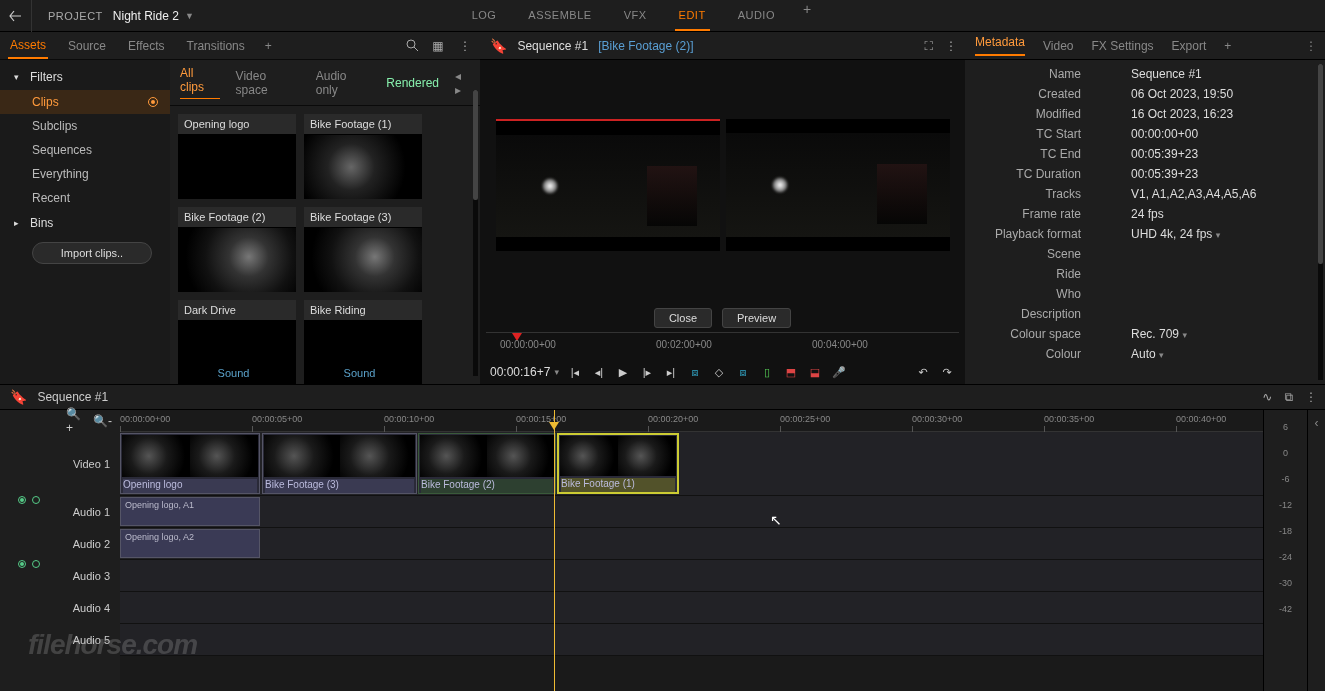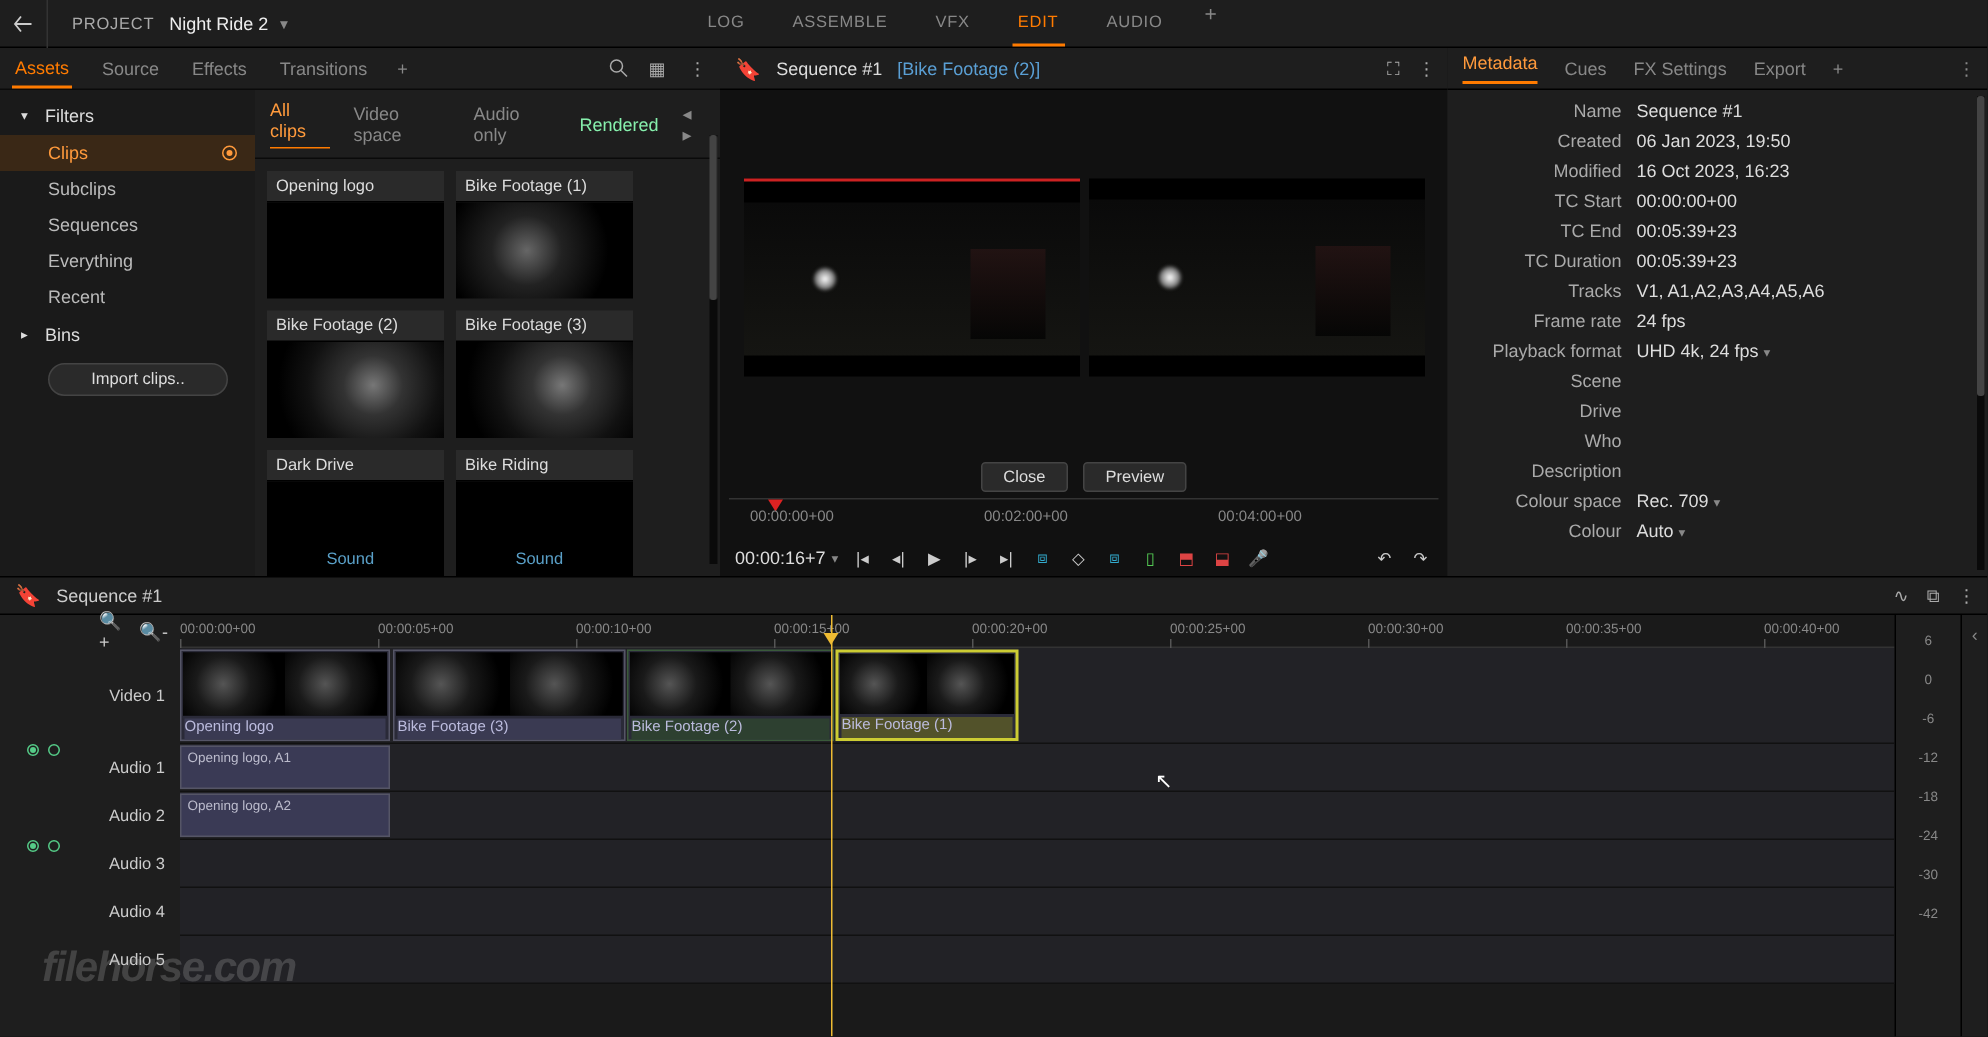--- a/index.html
+++ b/index.html
@@ -69,21 +69,21 @@
 .tbtn { width:16px; height:16px; display:inline-flex; align-items:center; justify-content:center; color:#ccc; font-size:11px; }
 .tbtn.mark-in { color:#3ac; }
 .tbtn.mark-out { color:#3ac; }
 .tbtn.red { color:#d44; }
 
 .panel-right { width:360px; background:#1e1e1e; display:flex; flex-direction:column; }
 .meta-tabs { display:flex; align-items:center; height:28px; padding:0 10px; gap:18px; border-bottom:1px solid #000; }
 .meta-tab { color:#888; }
 .meta-tab.active { color:#ff9a3c; border-bottom:2px solid #ff7b00; padding-bottom:5px; }
 .meta-body { flex:1; overflow:auto; padding:4px 10px; position:relative; }
-.meta-row { display:flex; padding:3px 0; }
+.meta-row { display:flex; padding:3px 0;gap:40px; }
 .meta-key { width:116px; text-align:right; color:#aaa; padding-right:10px; }
 .meta-val { color:#ddd; }
 .meta-scroll { position:absolute; right:2px; top:4px; bottom:4px; width:5px; background:#0a0a0a; }
 .meta-scroll::after { content:""; position:absolute; left:0; right:0; top:0; height:200px; background:#444; border-radius:2px; }
 
 .timeline-header { height:26px; background:#1e1e1e; display:flex; align-items:center; padding:0 10px; gap:10px; border-top:1px solid #000; border-bottom:1px solid #000; }
 .tl-right-icons { margin-left:auto; display:flex; gap:12px; color:#aaa; }
 
 .timeline { flex:1; display:flex; background:#1a1a1a; position:relative; }
 .tl-left { width:120px; background:#1e1e1e; }
@@ -271,35 +271,35 @@
       <span class="tbtn">🎤</span>
       <span style="flex:1"></span>
       <span class="tbtn">↶</span>
       <span class="tbtn">↷</span>
     </div>
   </div>
 
   <div class="panel-right">
     <div class="meta-tabs">
       <span class="meta-tab active">Metadata</span>
-      <span class="meta-tab">Cues</span>
+      <span class="meta-tab">Video</span>
       <span class="meta-tab">FX Settings</span>
       <span class="meta-tab">Export</span>
       <span style="color:#888">+</span>
       <span style="margin-left:auto;color:#888" class="dots-v">⋮</span>
     </div>
     <div class="meta-body" id="meta-body">
       <div class="meta-scroll"></div>
     <div class="meta-row">
           <div class="meta-key">Name</div>
           <div class="meta-val">Sequence #1</div>
         </div>
         <div class="meta-row">
           <div class="meta-key">Created</div>
-          <div class="meta-val">06 Jan 2023, 19:50</div>
+          <div class="meta-val">06 Oct 2023, 19:50</div>
         </div>
         <div class="meta-row">
           <div class="meta-key">Modified</div>
           <div class="meta-val">16 Oct 2023, 16:23</div>
         </div>
         <div class="meta-row">
           <div class="meta-key">TC Start</div>
           <div class="meta-val">00:00:00+00</div>
         </div>
         <div class="meta-row">
@@ -320,21 +320,21 @@
         </div>
         <div class="meta-row">
           <div class="meta-key">Playback format</div>
           <div class="meta-val">UHD 4k, 24 fps <span class="chev">▾</span></div>
         </div>
         <div class="meta-row">
           <div class="meta-key">Scene</div>
           <div class="meta-val"></div>
         </div>
         <div class="meta-row">
-          <div class="meta-key">Drive</div>
+          <div class="meta-key">Ride</div>
           <div class="meta-val"></div>
         </div>
         <div class="meta-row">
           <div class="meta-key">Who</div>
           <div class="meta-val"></div>
         </div>
         <div class="meta-row">
           <div class="meta-key">Description</div>
           <div class="meta-val"></div>
         </div>

